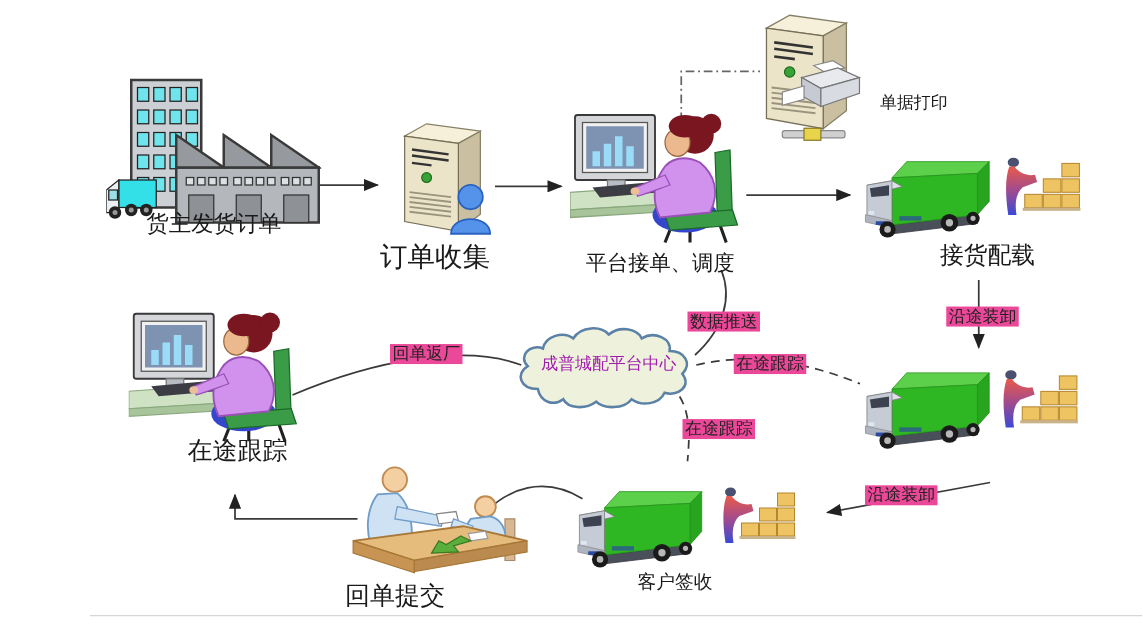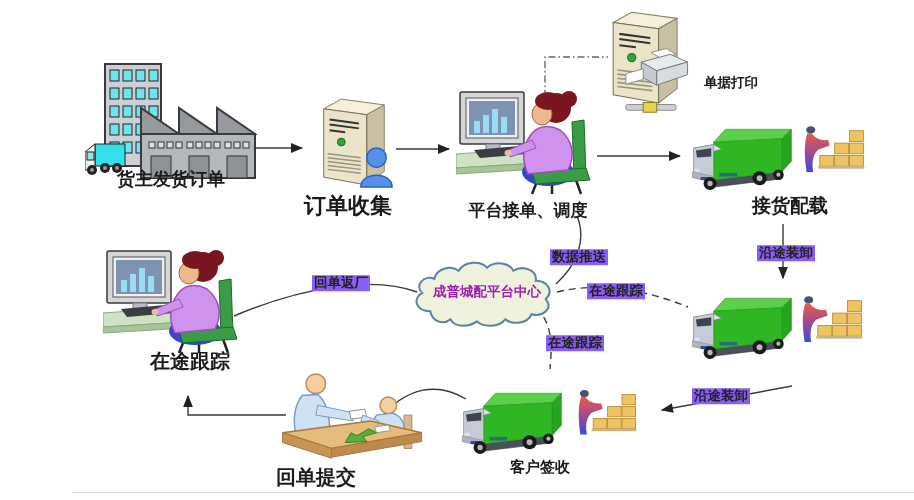--- a/index.html
+++ b/index.html
@@ -4,26 +4,26 @@
 <style>
   html,body{margin:0;padding:0;background:#fff;}
   .canvas{
     position:relative;width:914px;height:500px;background:#ffffff;overflow:hidden;
     font-family:"Liberation Sans","DejaVu Sans",sans-serif;
   }
   .node{position:absolute;}
   .edges{position:absolute;left:0;top:0;width:914px;height:500px;pointer-events:none;}
   .lbl{
     position:absolute;transform:translate(-50%,-50%);
-    font-weight:bold;color:#1a1a1a;white-space:nowrap;line-height:1.1;
+    font-weight:normal;color:#1a1a1a;white-space:nowrap;line-height:1.1;
   }
   .elbl{
     position:absolute;transform:translate(-50%,-50%);
-    font-weight:bold;color:#222;font-size:13.5px;white-space:nowrap;
-    background:#8b5cf6;padding:0 2px;line-height:1.15;
+    font-weight:normal;color:#222;font-size:13.5px;white-space:nowrap;
+    background:#ec4899;padding:0 2px;line-height:1.15;
   }
   
   .factory{left:85px;top:60px;width:172px;height:126px}
   .server1{left:312px;top:97px;width:84px;height:94px}
   .op1{left:456px;top:84px;width:142px;height:112px}
   .printer{left:600px;top:10px;width:98px;height:108px}
   .truck1{left:690px;top:122px;width:112px;height:70px}
   .loader1{left:800px;top:124px;width:66px;height:58px}
   .truck2{left:690px;top:291px;width:112px;height:70px}
   .loader2{left:798px;top:294px;width:66px;height:58px}

